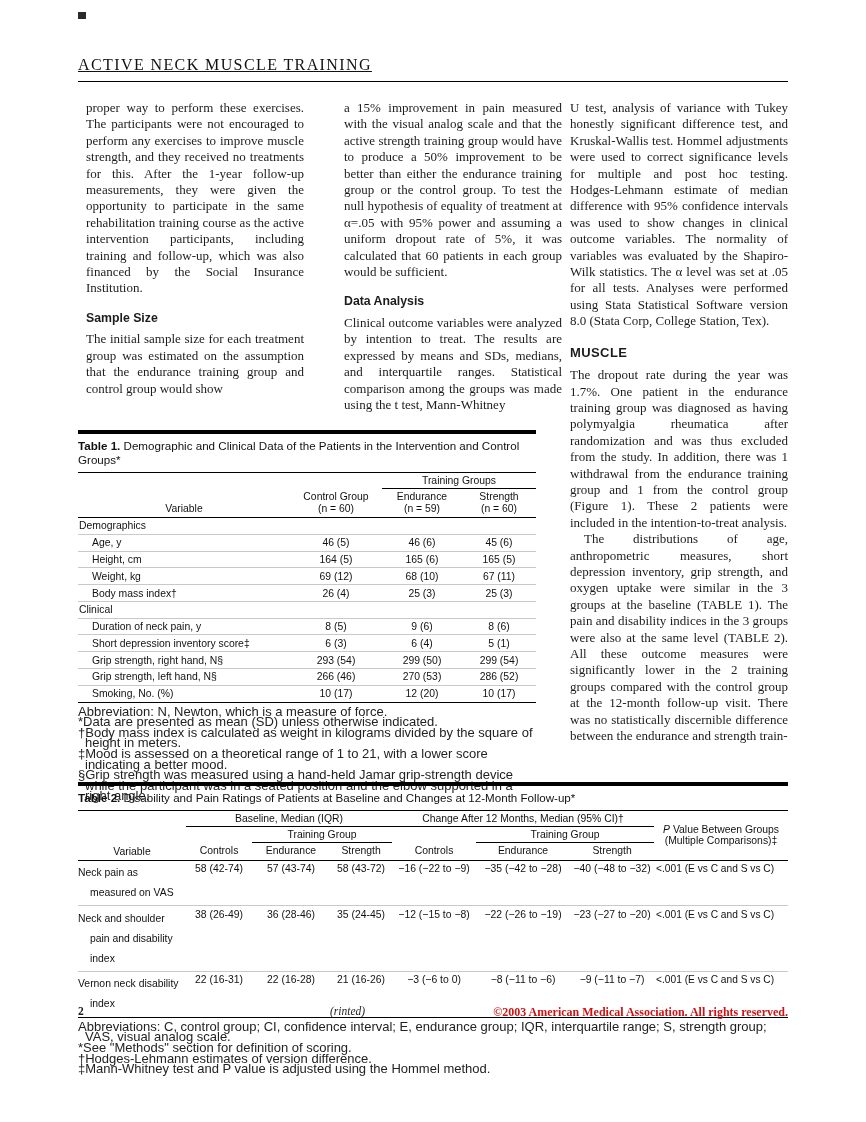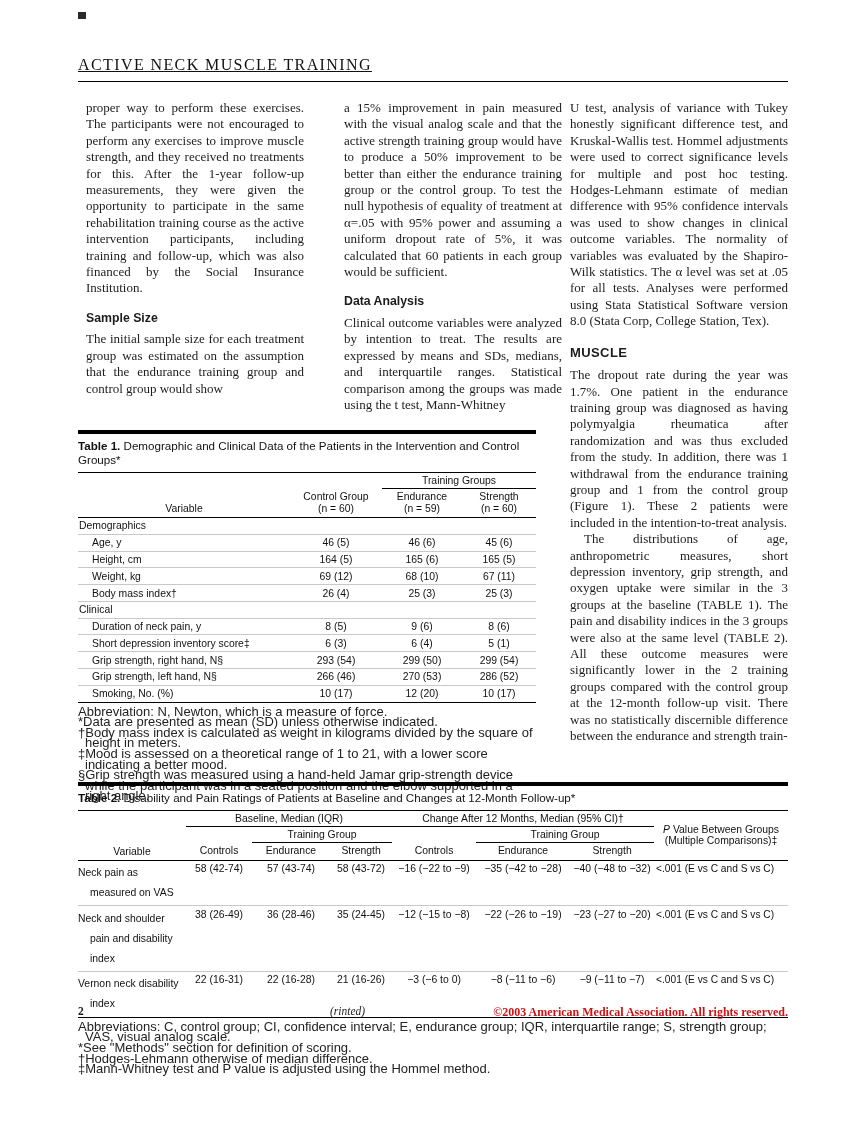--- a/index.html
+++ b/index.html
@@ -271,21 +271,21 @@
           <td class="val">−3 (−6 to 0)</td>
           <td class="val">−8 (−11 to −6)</td>
           <td class="val">−9 (−11 to −7)</td>
           <td class="pval">&lt;.001 (E vs C and S vs C)</td>
         </tr>
       </tbody>
     </table>
     <div class="fnotes">
       <div class="fnote">Abbreviations: C, control group; CI, confidence interval; E, endurance group; IQR, interquartile range; S, strength group; VAS, visual analog scale.</div>
       <div class="fnote">*See "Methods" section for definition of scoring.</div>
-      <div class="fnote">†Hodges-Lehmann otherwise of median difference.</div>
+      <div class="fnote">†Hodges-Lehmann estimates of version difference.</div>
       <div class="fnote">‡Mann-Whitney test and P value is adjusted using the Hommel method.</div>
     </div>
   </div>
 
   <div class="footer">
     <span class="fnum">2</span>
     <span class="frep">(rinted)</span>
     <span class="fright">©2003 American Medical Association. All rights reserved.</span>
   </div>
 

